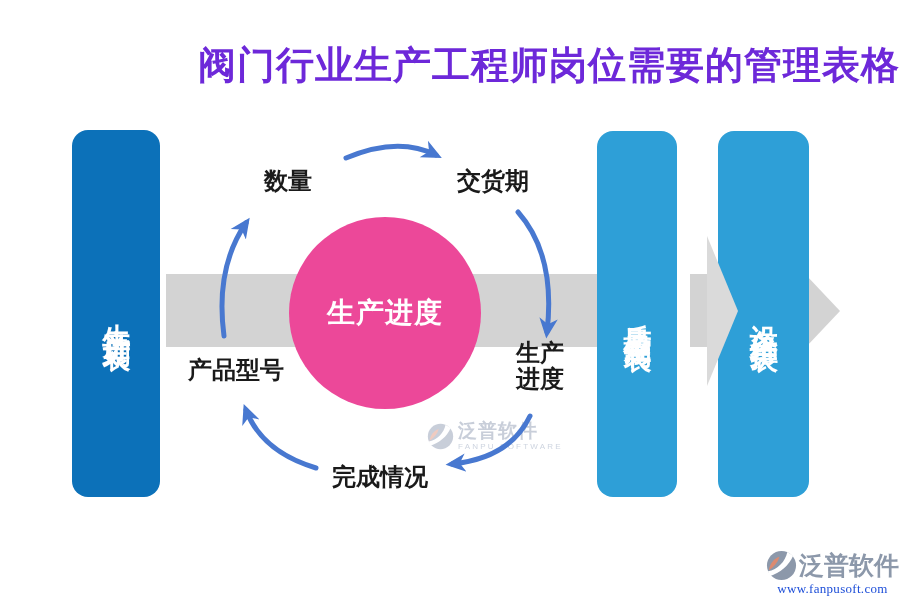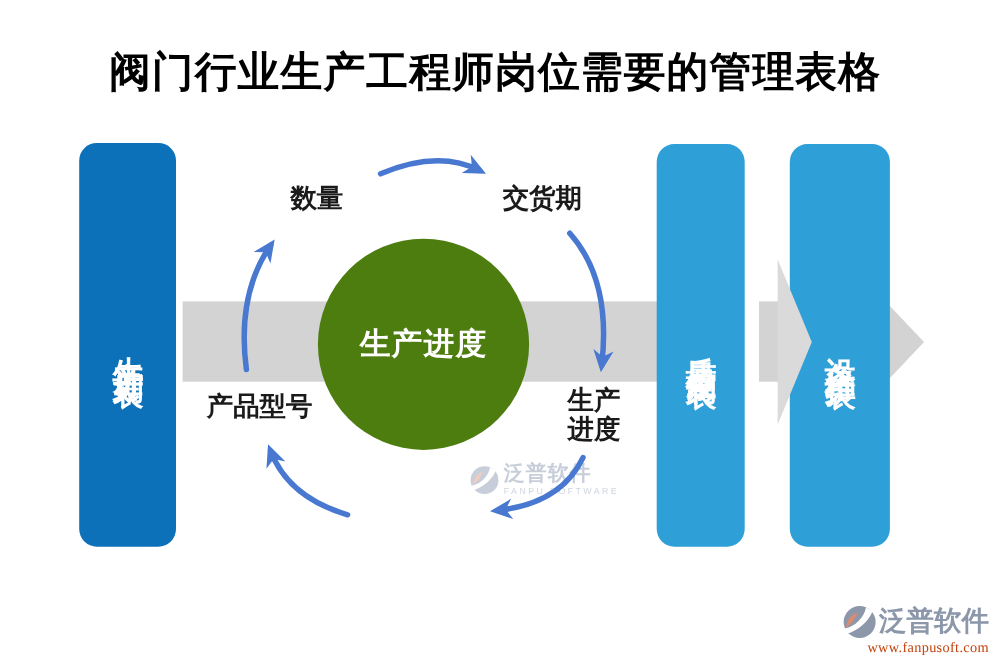--- a/index.html
+++ b/index.html
@@ -1,73 +1,73 @@
 <!DOCTYPE html>
 <html><head>
 <meta charset="utf-8">
 <style>
   html,body { margin:0; padding:0; background:#ffffff; }
   .stage {
     position:relative; width:900px; height:600px; background:#ffffff;
     overflow:hidden; font-family:"Liberation Sans", sans-serif;
   }
   .title {
-    position:absolute; left:0; top:40px; width:900px; text-align:center;
-    font-size:38px; font-weight:bold; color:#000000; letter-spacing:1px;
+    position:absolute; left:0; top:40px; width:900px; text-align:right;
+    font-size:38px; font-weight:bold; color:#6d28d9; letter-spacing:1px;
     white-space:nowrap;
   }
   svg.layer { position:absolute; left:0; top:0; }
   .z0 { z-index:0; } .z3 { z-index:3; } .z5 { z-index:5; }
 
   .panel {
     position:absolute; border-radius:16px;
     display:flex; align-items:center; justify-content:center;
   }
   .panel-label {
     writing-mode:vertical-rl; text-orientation:upright;
     color:#ffffff; font-weight:bold; font-size:28px; letter-spacing:5px;
     line-height:1;
   }
   .panel-plan      { left:72px;  top:130px; width:88px; height:367px; background:#0C71B9; z-index:2; }
   .panel-quality   { left:597px; top:131px; width:80px; height:366px; background:#2E9FD7; z-index:2; }
   .panel-equipment { left:718px; top:131px; width:91px; height:366px; background:#2E9FD7; z-index:2; }
 
   .circle {
     position:absolute; left:289px; top:217px; width:192px; height:192px;
-    border-radius:50%; background:#4d7c0f; z-index:2;
+    border-radius:50%; background:#ec4899; z-index:2;
     display:flex; align-items:center; justify-content:center;
   }
   .circle-label { color:#ffffff; font-weight:bold; font-size:28px; letter-spacing:1px; }
 
   .cycle-label {
     position:absolute; z-index:4; color:#1A1A1A; font-weight:bold;
     font-size:24px; line-height:1.08; white-space:nowrap;
   }
   .lbl-quantity   { left:264px; top:168px; }
   .lbl-delivery   { left:457px; top:168px;text-align:center; }
-  .lbl-progress   { left:516px; top:352px; }
+  .lbl-progress   { left:516px; top:340px; }
   .lbl-completion { left:332px; top:464px; }
   .lbl-model      { left:188px; top:357px; }
 
   .watermark {
     position:absolute; left:427px; top:421px; z-index:1;
     display:flex; align-items:flex-start; opacity:0.95;
   }
   .watermark .wm-icon { width:27px; height:27px; margin-right:4px; margin-top:2px; }
   .wm-text { display:flex; flex-direction:column; }
   .wm-brand { font-size:19px; font-weight:bold; color:#C6CCD8; letter-spacing:1px; line-height:1; }
   .wm-sub   { font-size:8px; color:#CBD2DE; letter-spacing:2.2px; margin-top:3px; line-height:1; }
 
   .footer-logo { position:absolute; left:766px; top:550px; z-index:4; }
   .fl-row { display:flex; align-items:center; }
   .fl-icon { width:31px; height:31px; margin-right:2px; }
   .fl-brand { font-size:25px; font-weight:bold; color:#8C98AA; line-height:1; }
   .fl-url {
-    font-family:"Liberation Serif", serif; font-size:13px; color:#c2410c;
-    margin-top:1px; text-align:right; line-height:1; letter-spacing:0.3px;
+    font-family:"Liberation Serif", serif; font-size:13px; color:#1d4ed8;
+    margin-top:1px; text-align:center; line-height:1; letter-spacing:0.3px;
   }
 </style>
 </head>
 <body>
 
 <div class="stage">
 
   <div class="title">阀门行业生产工程师岗位需要的管理表格</div>
 
   <svg class="layer z0" width="900" height="600">
@@ -105,20 +105,21 @@
   <div class="circle">
     <span class="circle-label">生产进度</span>
   </div>
 
   <div class="cycle-label lbl-quantity">数量</div>
   <div class="cycle-label lbl-delivery">交货期</div>
   <div class="cycle-label lbl-progress">
     <div>生产</div>
     <div>进度</div>
   </div>
+  <div class="cycle-label lbl-completion">完成情况</div>
   <div class="cycle-label lbl-model">产品型号</div>
 
   <svg class="layer z5" width="900" height="600">
     <defs>
       <marker id="ah" viewBox="0 0 10 10" refX="6.5" refY="5" markerWidth="4.2" markerHeight="4.2" orient="auto-start-reverse">
         <path d="M0 0.6 L9.6 5 L0 9.4 L2.8 5 Z" fill="#4878D0"></path>
       </marker>
     </defs>
     <path d="M 346 158 Q 398 136 436 155" fill="none" stroke="#4878D0" stroke-width="5" stroke-linecap="round" marker-end="url(#ah)"></path>
     <path d="M 518 212 Q 556 255 547 332" fill="none" stroke="#4878D0" stroke-width="5" stroke-linecap="round" marker-end="url(#ah)"></path>

